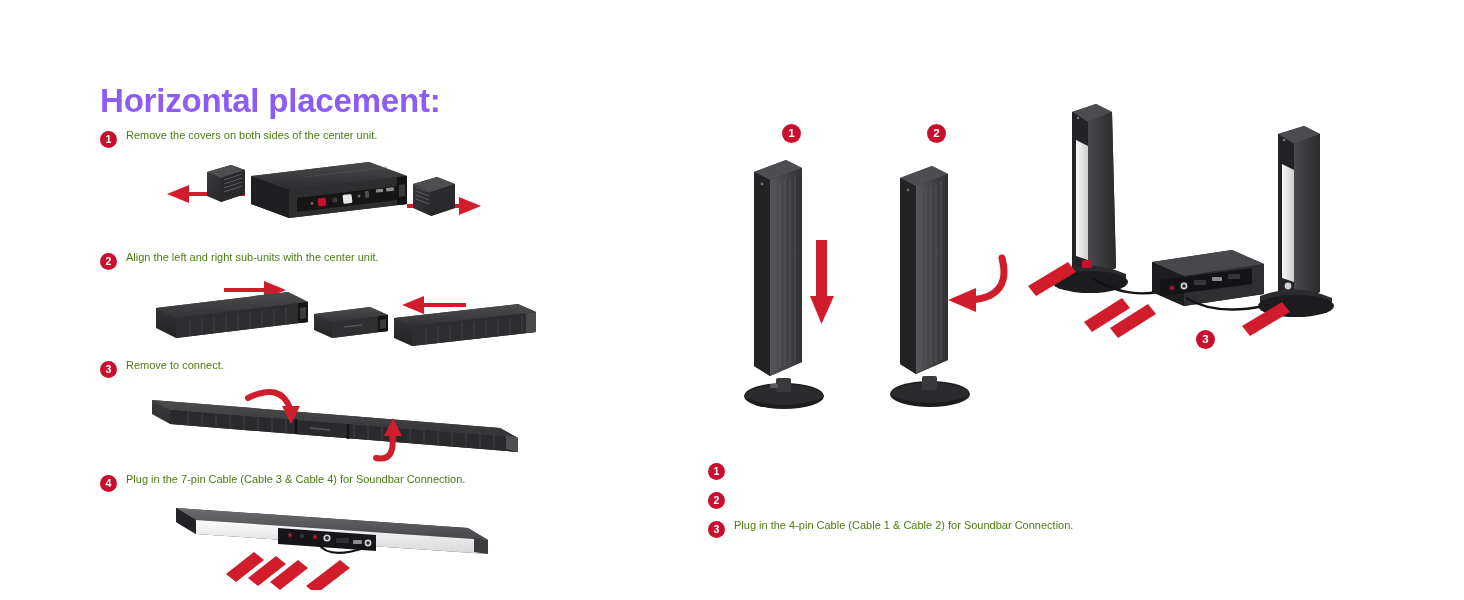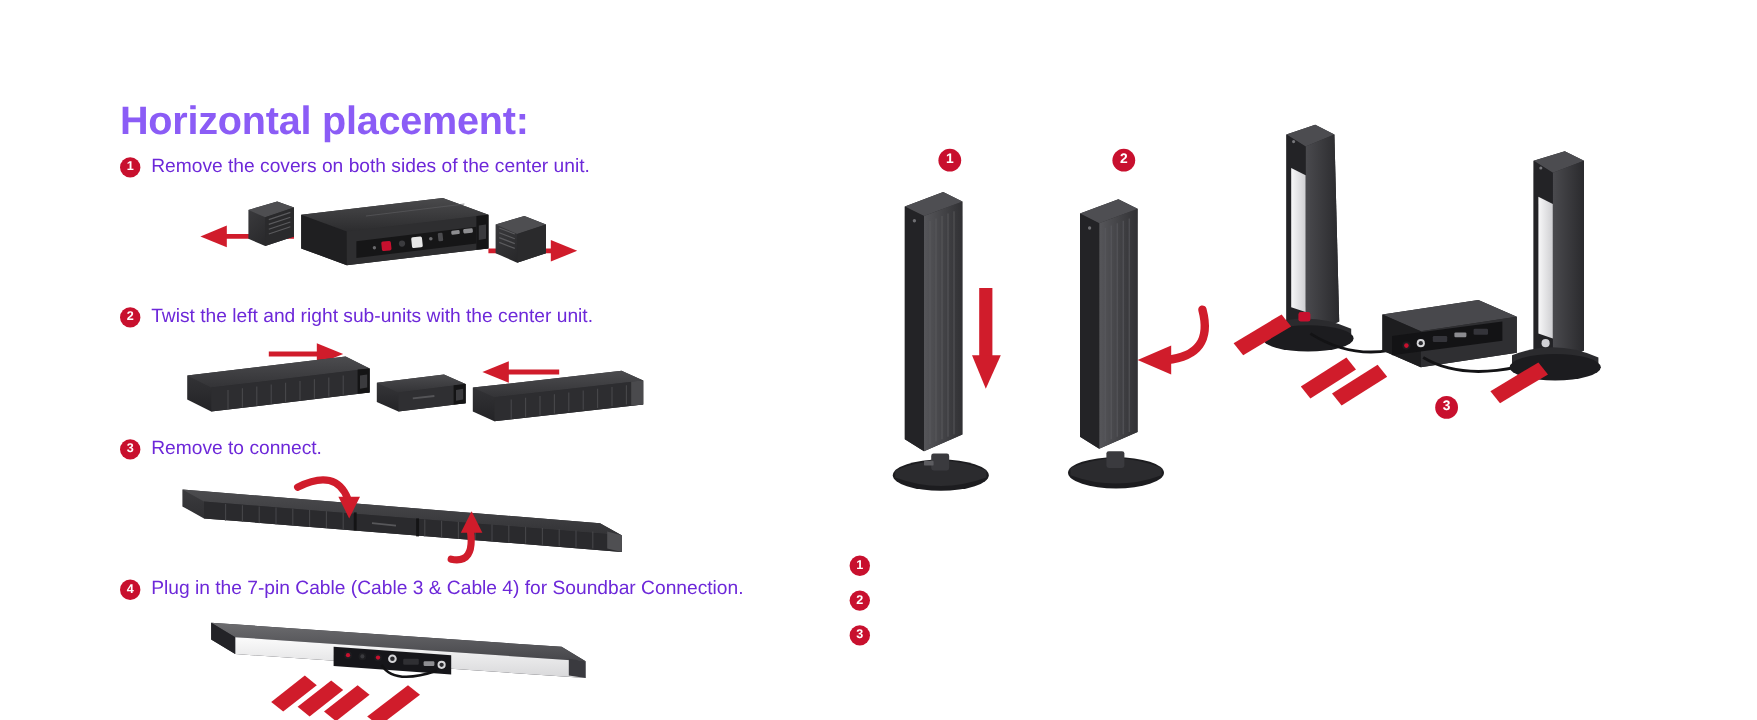--- a/index.html
+++ b/index.html
@@ -49,23 +49,23 @@
     border-radius: 50%;
     background: #C8102E;
     color: #ffffff;
     font-size: 10.5px;
     font-weight: bold;
     line-height: 17px;
     text-align: center;
     margin-top: 3px;
   }
   .step-text {
-    font-size: 16px;
+    font-size: 11px;
     line-height: 1.42;
-    color: #6d28d9;
+    color: #4d7c0f;
   }
 
   
   .badge-float {
     position: absolute;
     width: 19px;
     height: 19px;
     border-radius: 50%;
     background: #C8102E;
     color: #fff;
@@ -171,21 +171,21 @@
           <path d="M286 38 L310 30 L310 54 L286 62 Z" fill="#2a2a2c"></path>
           <path d="M271 33 L284 38 M271 37 L284 42 M271 41 L284 46 M271 45 L284 50" stroke="#5a5a5d" stroke-width="1"></path>
         </g>
       </svg>
     </div>
 
     <div class="gap-a"></div>
 
     <div class="step">
       <div class="badge">2</div>
-      <div class="step-text">Twist the left and right sub-units with the center unit.</div>
+      <div class="step-text">Align the left and right sub-units with the center unit.</div>
     </div>
 
     <div class="figure fig-2">
       <svg width="400" height="72" viewBox="0 0 400 72">
         <defs>
           <linearGradient id="barTop2" x1="0" y1="0" x2="0" y2="1">
             <stop offset="0" stop-color="#4c4c4f"></stop>
               <stop offset="1" stop-color="#333336"></stop>
           </linearGradient>
           <linearGradient id="barFace2" x1="0" y1="0" x2="0" y2="1">
@@ -537,18 +537,19 @@
 
     <div class="right-steps">
       <div class="step">
         <div class="badge">1</div>
       </div>
       <div class="step">
         <div class="badge">2</div>
       </div>
       <div class="step">
         <div class="badge">3</div>
+        <div class="step-text">Plug in the 4-pin Cable (Cable 1 &amp; Cable 2) for Soundbar Connection.</div>
       </div>
     </div>
 
   </div>
 
 </div>
 
 </body></html>

